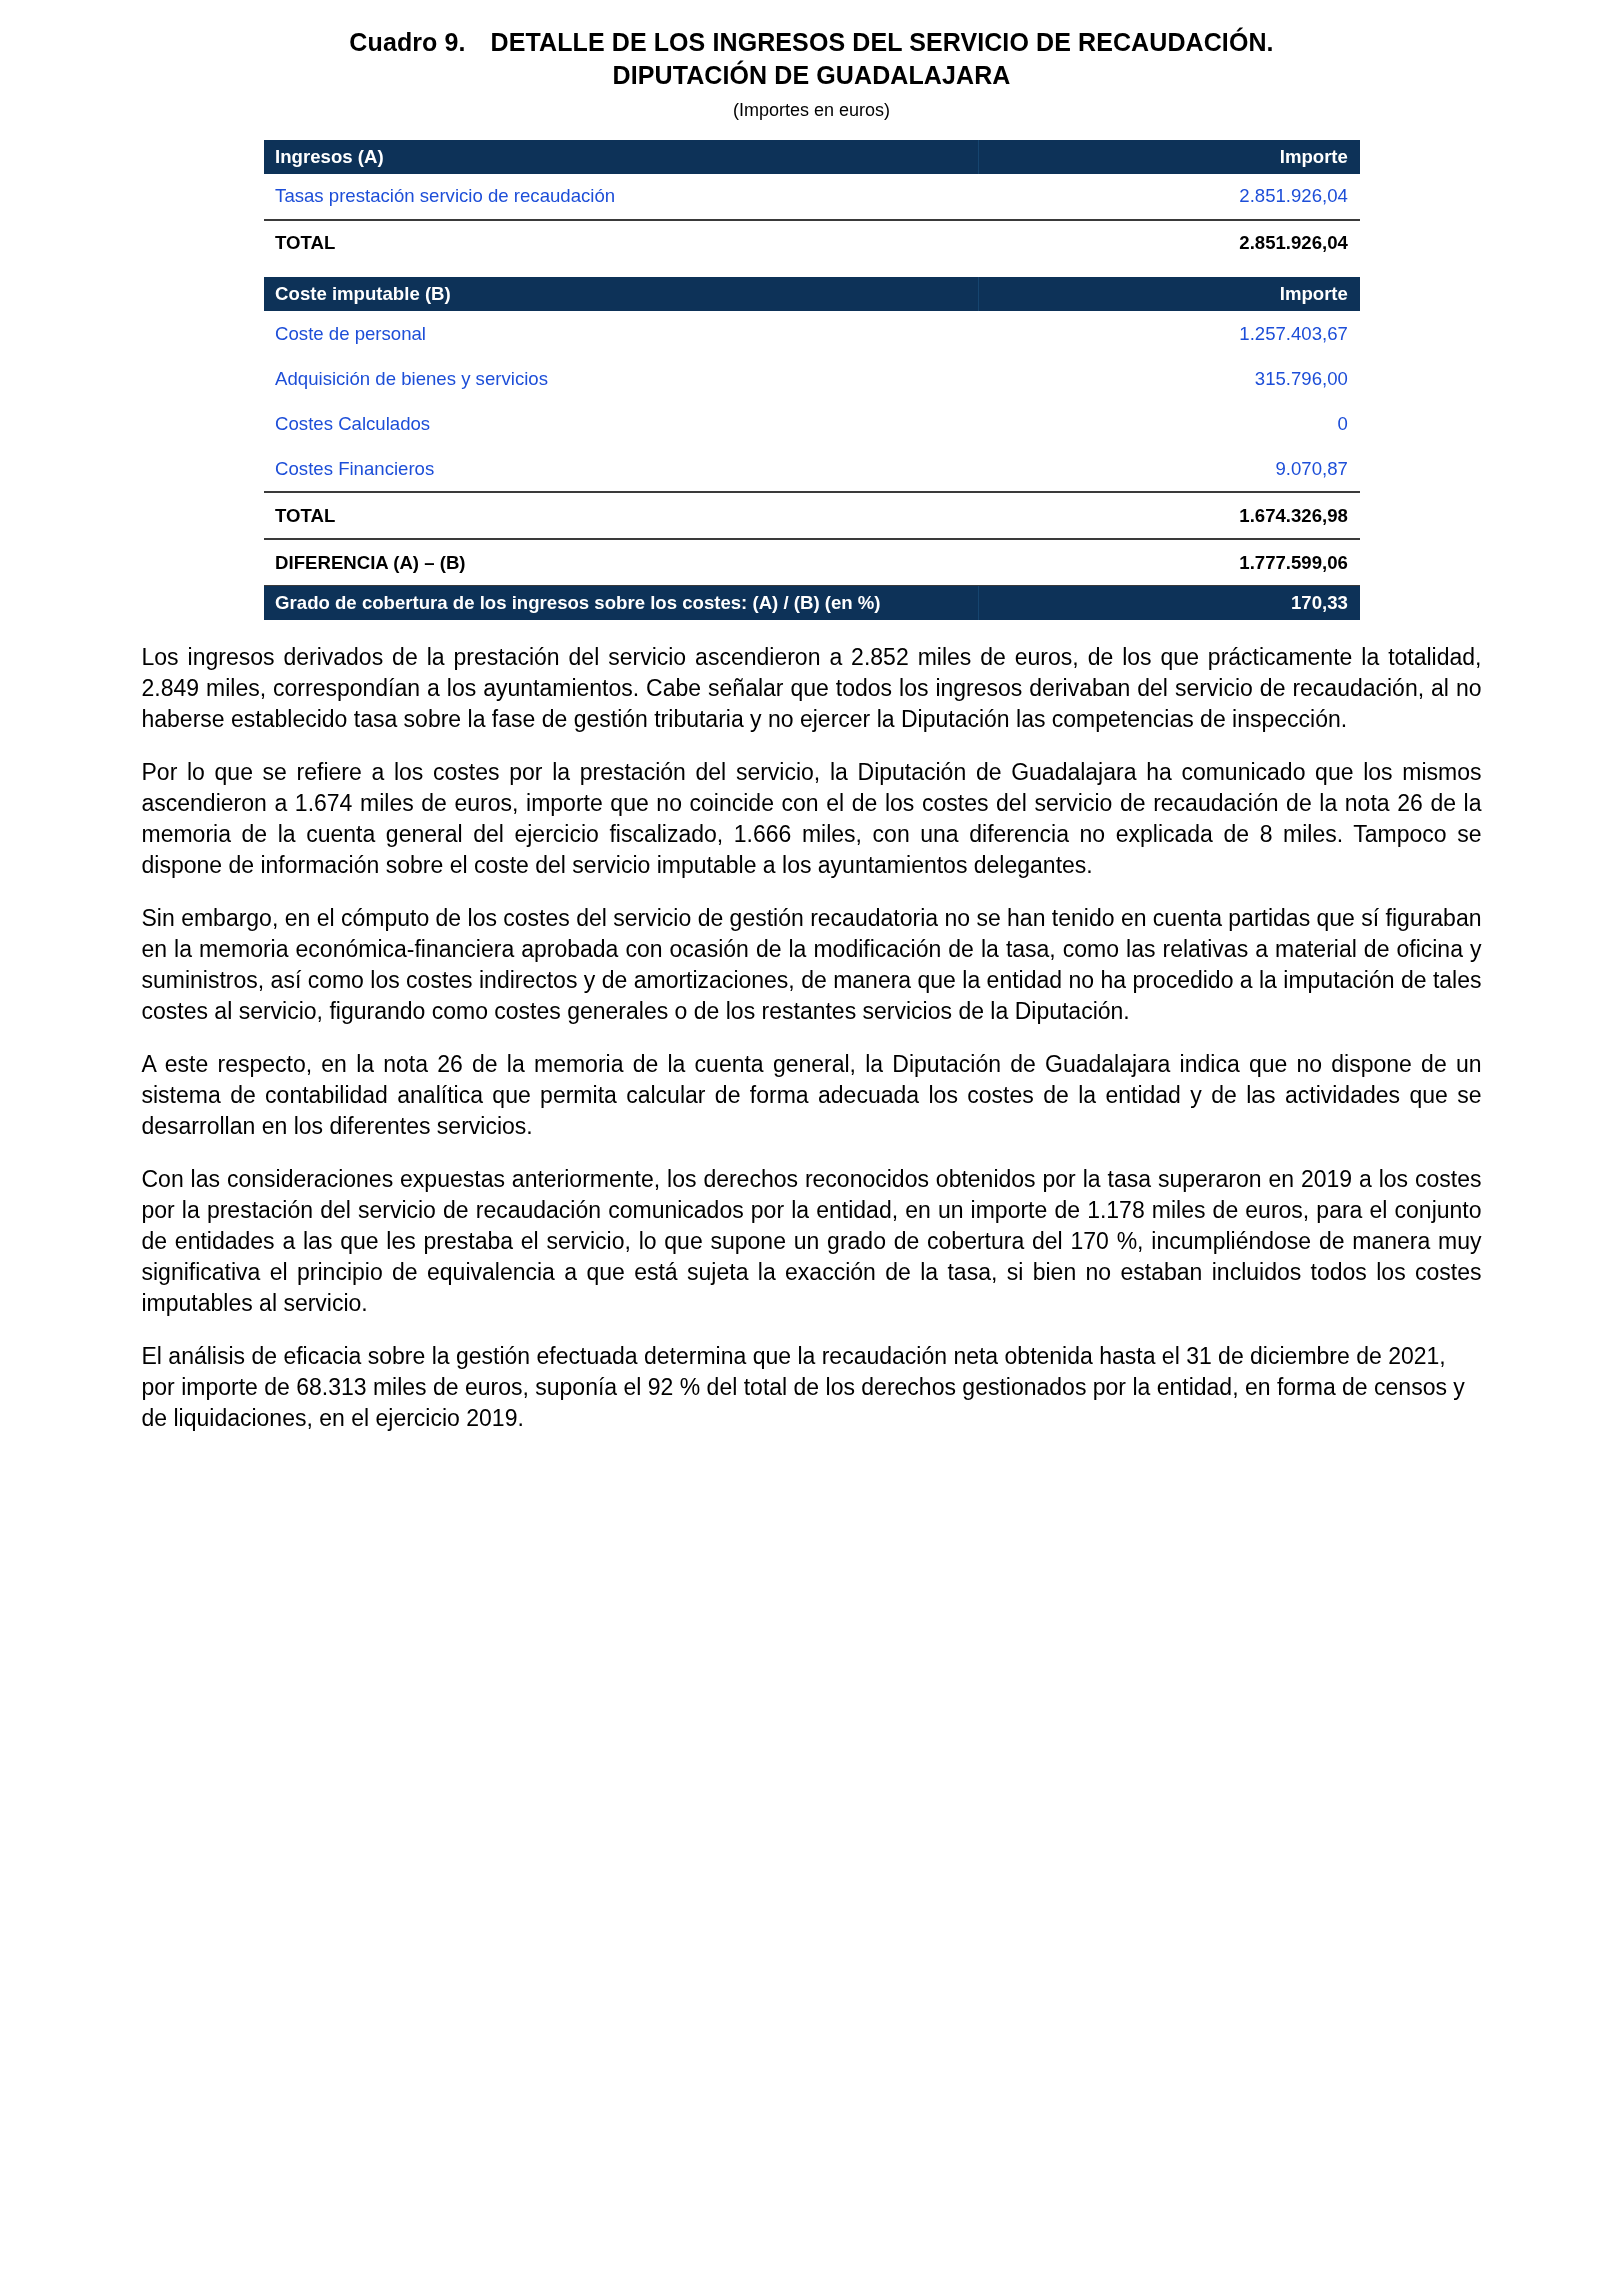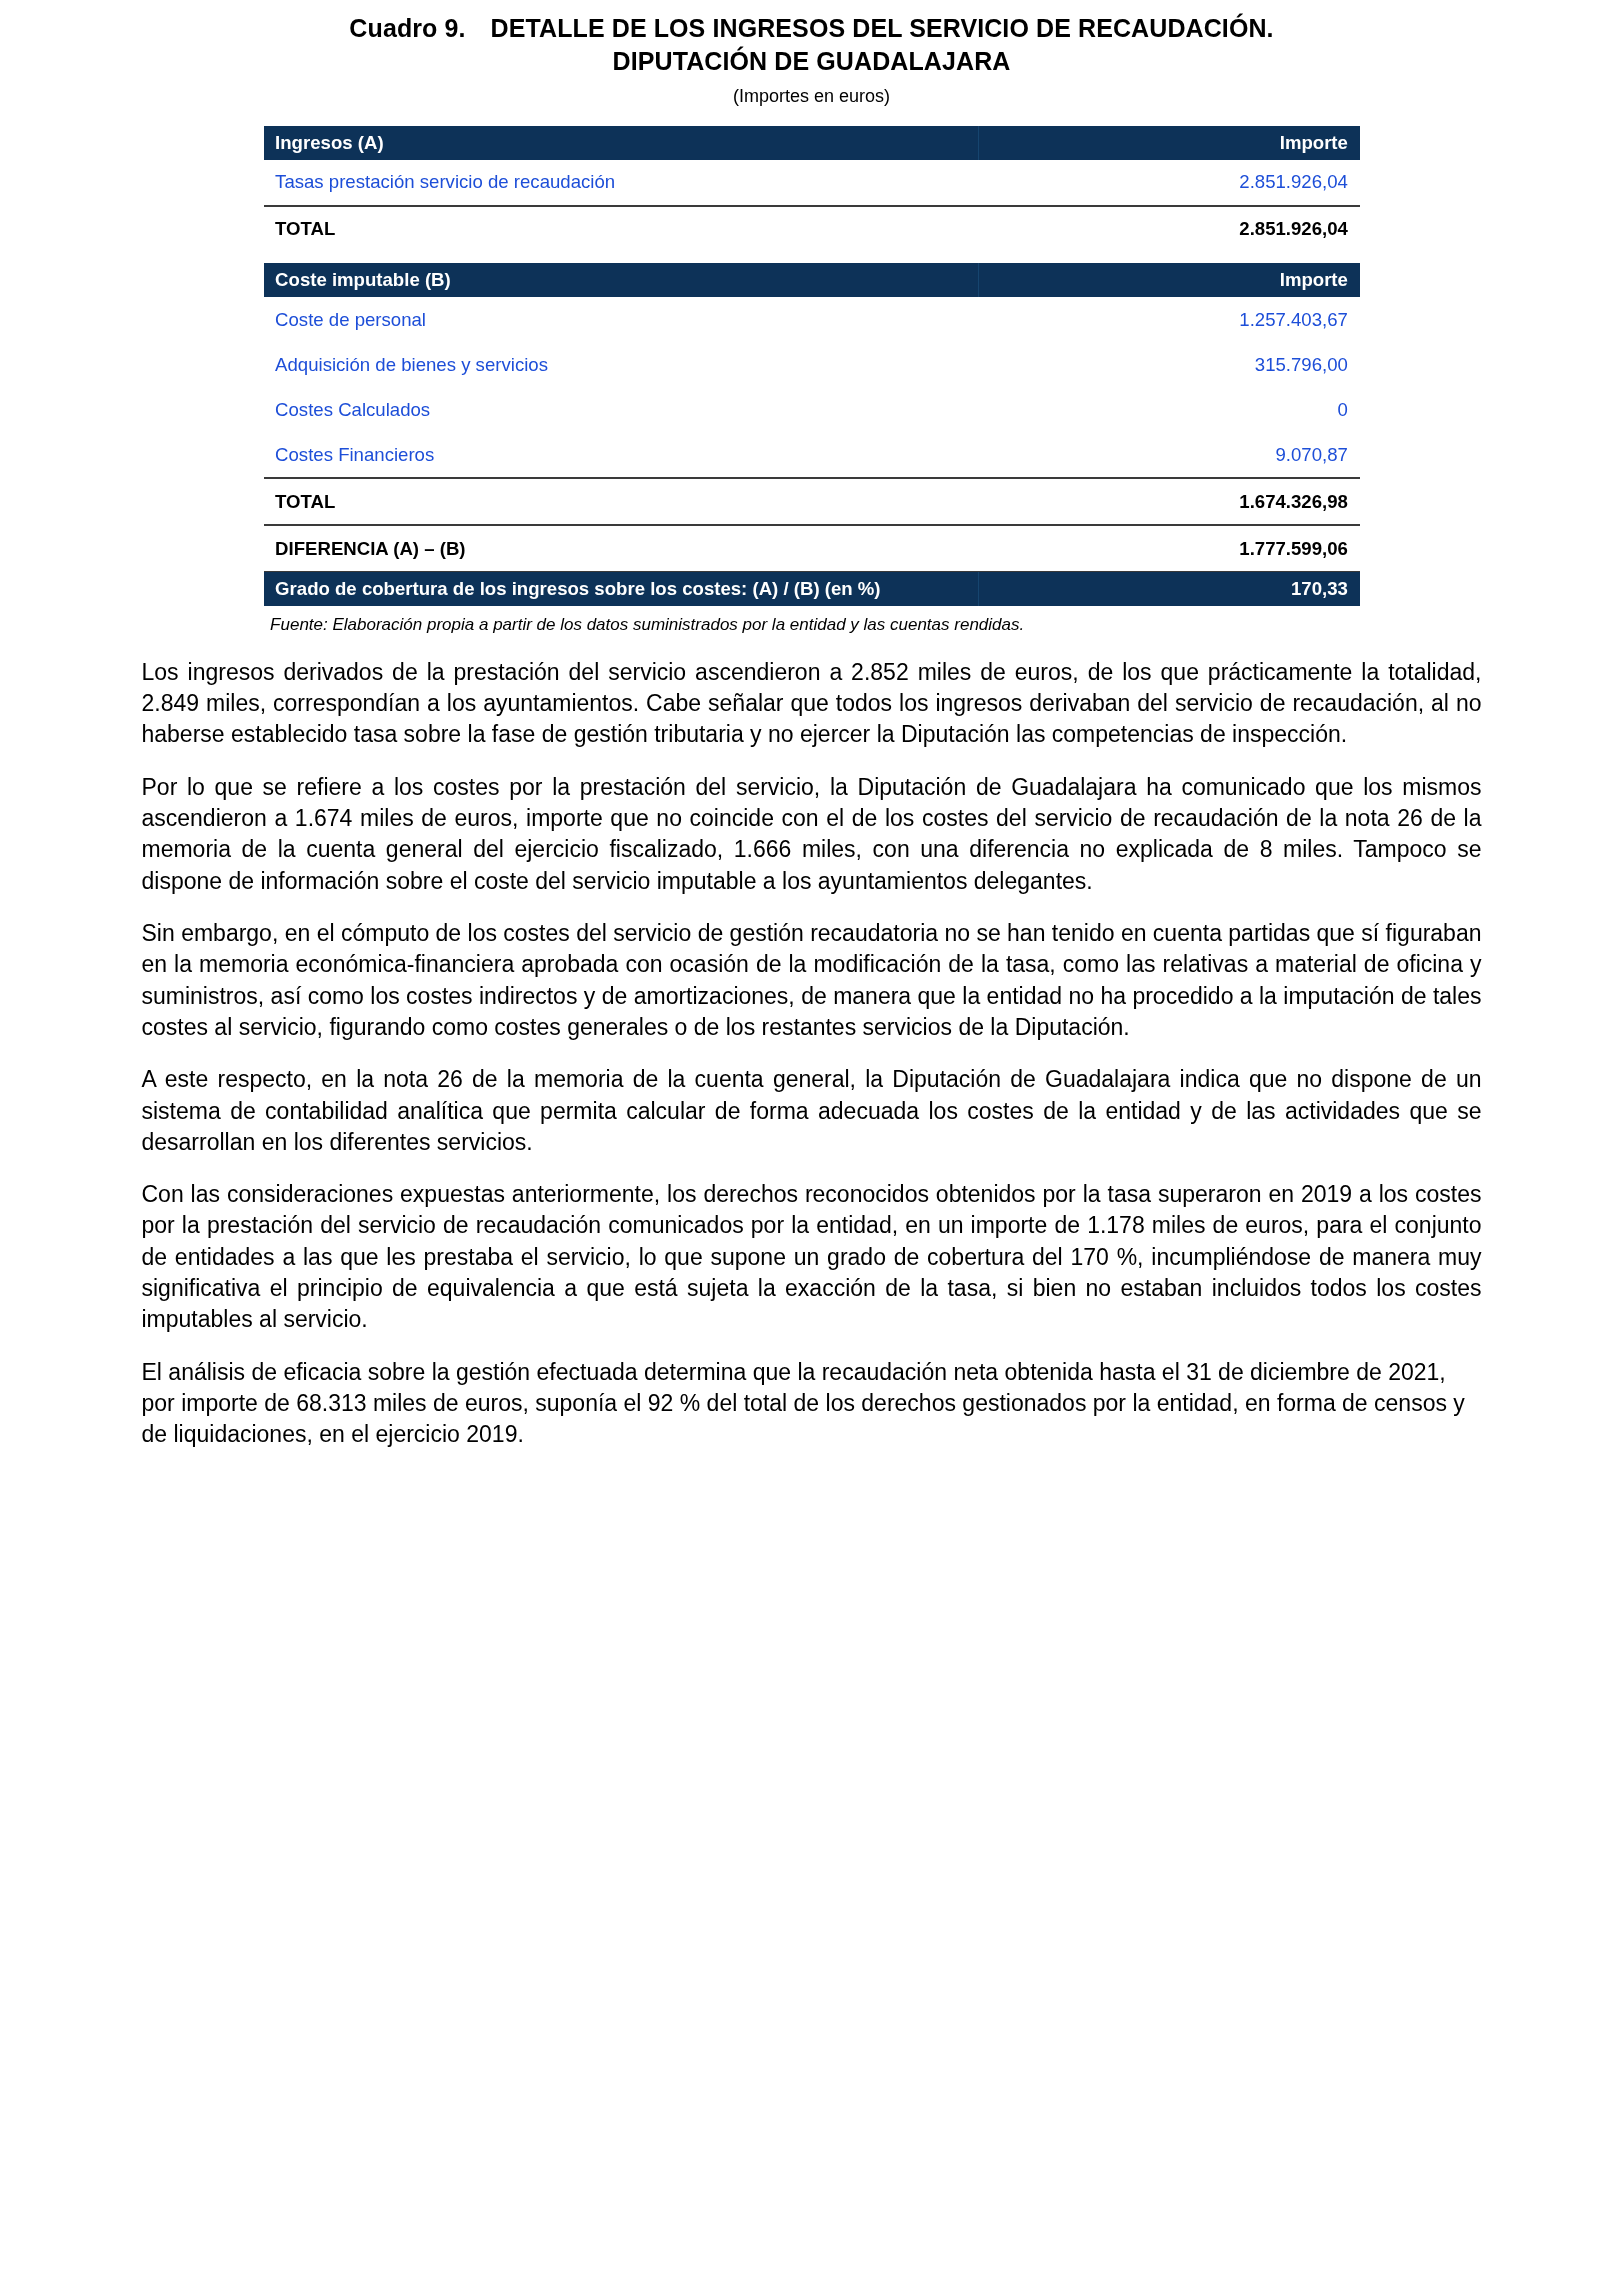--- a/index.html
+++ b/index.html
@@ -21,21 +21,21 @@
     width: 1623px;
     height: 2295px;
     box-sizing: border-box;
     padding: 0;
   }
 
   
   .title-block {
     width: 1174px;
     margin: 0 auto;
-    padding-top: 12px;
+    padding-top: 26px;
     text-align: center;
   }
   .title-line {
     font-size: 25px;
     font-weight: bold;
     line-height: 1.30;
     letter-spacing: 0.1px;
     white-space: nowrap;
   }
   .title-line-1 .cuadro-label {
@@ -216,21 +216,20 @@
         </tr>
 
         <tr class="hdr">
           <td class="label">Grado de cobertura de los ingresos sobre los costes: (A) / (B) (en %)</td>
           <td class="value">170,33</td>
         </tr>
       </tbody>
     </table>
   </div>
 
-  <div class="fuente">Fuente: Elaboración propia a partir de los datos suministrados por la entidad y las cuentas rendidas.</div>
 
   <div class="body-text">
     <p>Los ingresos derivados de la prestación del servicio ascendieron a 2.852 miles de euros, de los que prácticamente la totalidad, 2.849 miles, correspondían a los ayuntamientos. Cabe señalar que todos los ingresos derivaban del servicio de recaudación, al no haberse establecido tasa sobre la fase de gestión tributaria y no ejercer la Diputación las competencias de inspección.</p>
     <p>Por lo que se refiere a los costes por la prestación del servicio, la Diputación de Guadalajara ha comunicado que los mismos ascendieron a 1.674 miles de euros, importe que no coincide con el de los costes del servicio de recaudación de la nota 26 de la memoria de la cuenta general del ejercicio fiscalizado, 1.666 miles, con una diferencia no explicada de 8 miles. Tampoco se dispone de información sobre el coste del servicio imputable a los ayuntamientos delegantes.</p>
     <p>Sin embargo, en el cómputo de los costes del servicio de gestión recaudatoria no se han tenido en cuenta partidas que sí figuraban en la memoria económica-financiera aprobada con ocasión de la modificación de la tasa, como las relativas a material de oficina y suministros, así como los costes indirectos y de amortizaciones, de manera que la entidad no ha procedido a la imputación de tales costes al servicio, figurando como costes generales o de los restantes servicios de la Diputación.</p>
     <p>A este respecto, en la nota 26 de la memoria de la cuenta general, la Diputación de Guadalajara indica que no dispone de un sistema de contabilidad analítica que permita calcular de forma adecuada los costes de la entidad y de las actividades que se desarrollan en los diferentes servicios.</p>
     <p>Con las consideraciones expuestas anteriormente, los derechos reconocidos obtenidos por la tasa superaron en 2019 a los costes por la prestación del servicio de recaudación comunicados por la entidad, en un importe de 1.178 miles de euros, para el conjunto de entidades a las que les prestaba el servicio, lo que supone un grado de cobertura del 170 %, incumpliéndose de manera muy significativa el principio de equivalencia a que está sujeta la exacción de la tasa, si bien no estaban incluidos todos los costes imputables al servicio.</p>
     <p class="nojust">El análisis de eficacia sobre la gestión efectuada determina que la recaudación neta obtenida hasta el 31 de diciembre de 2021, por importe de 68.313 miles de euros, suponía el 92 % del total de los derechos gestionados por la entidad, en forma de censos y de liquidaciones, en el ejercicio 2019.</p>
   </div>
 

